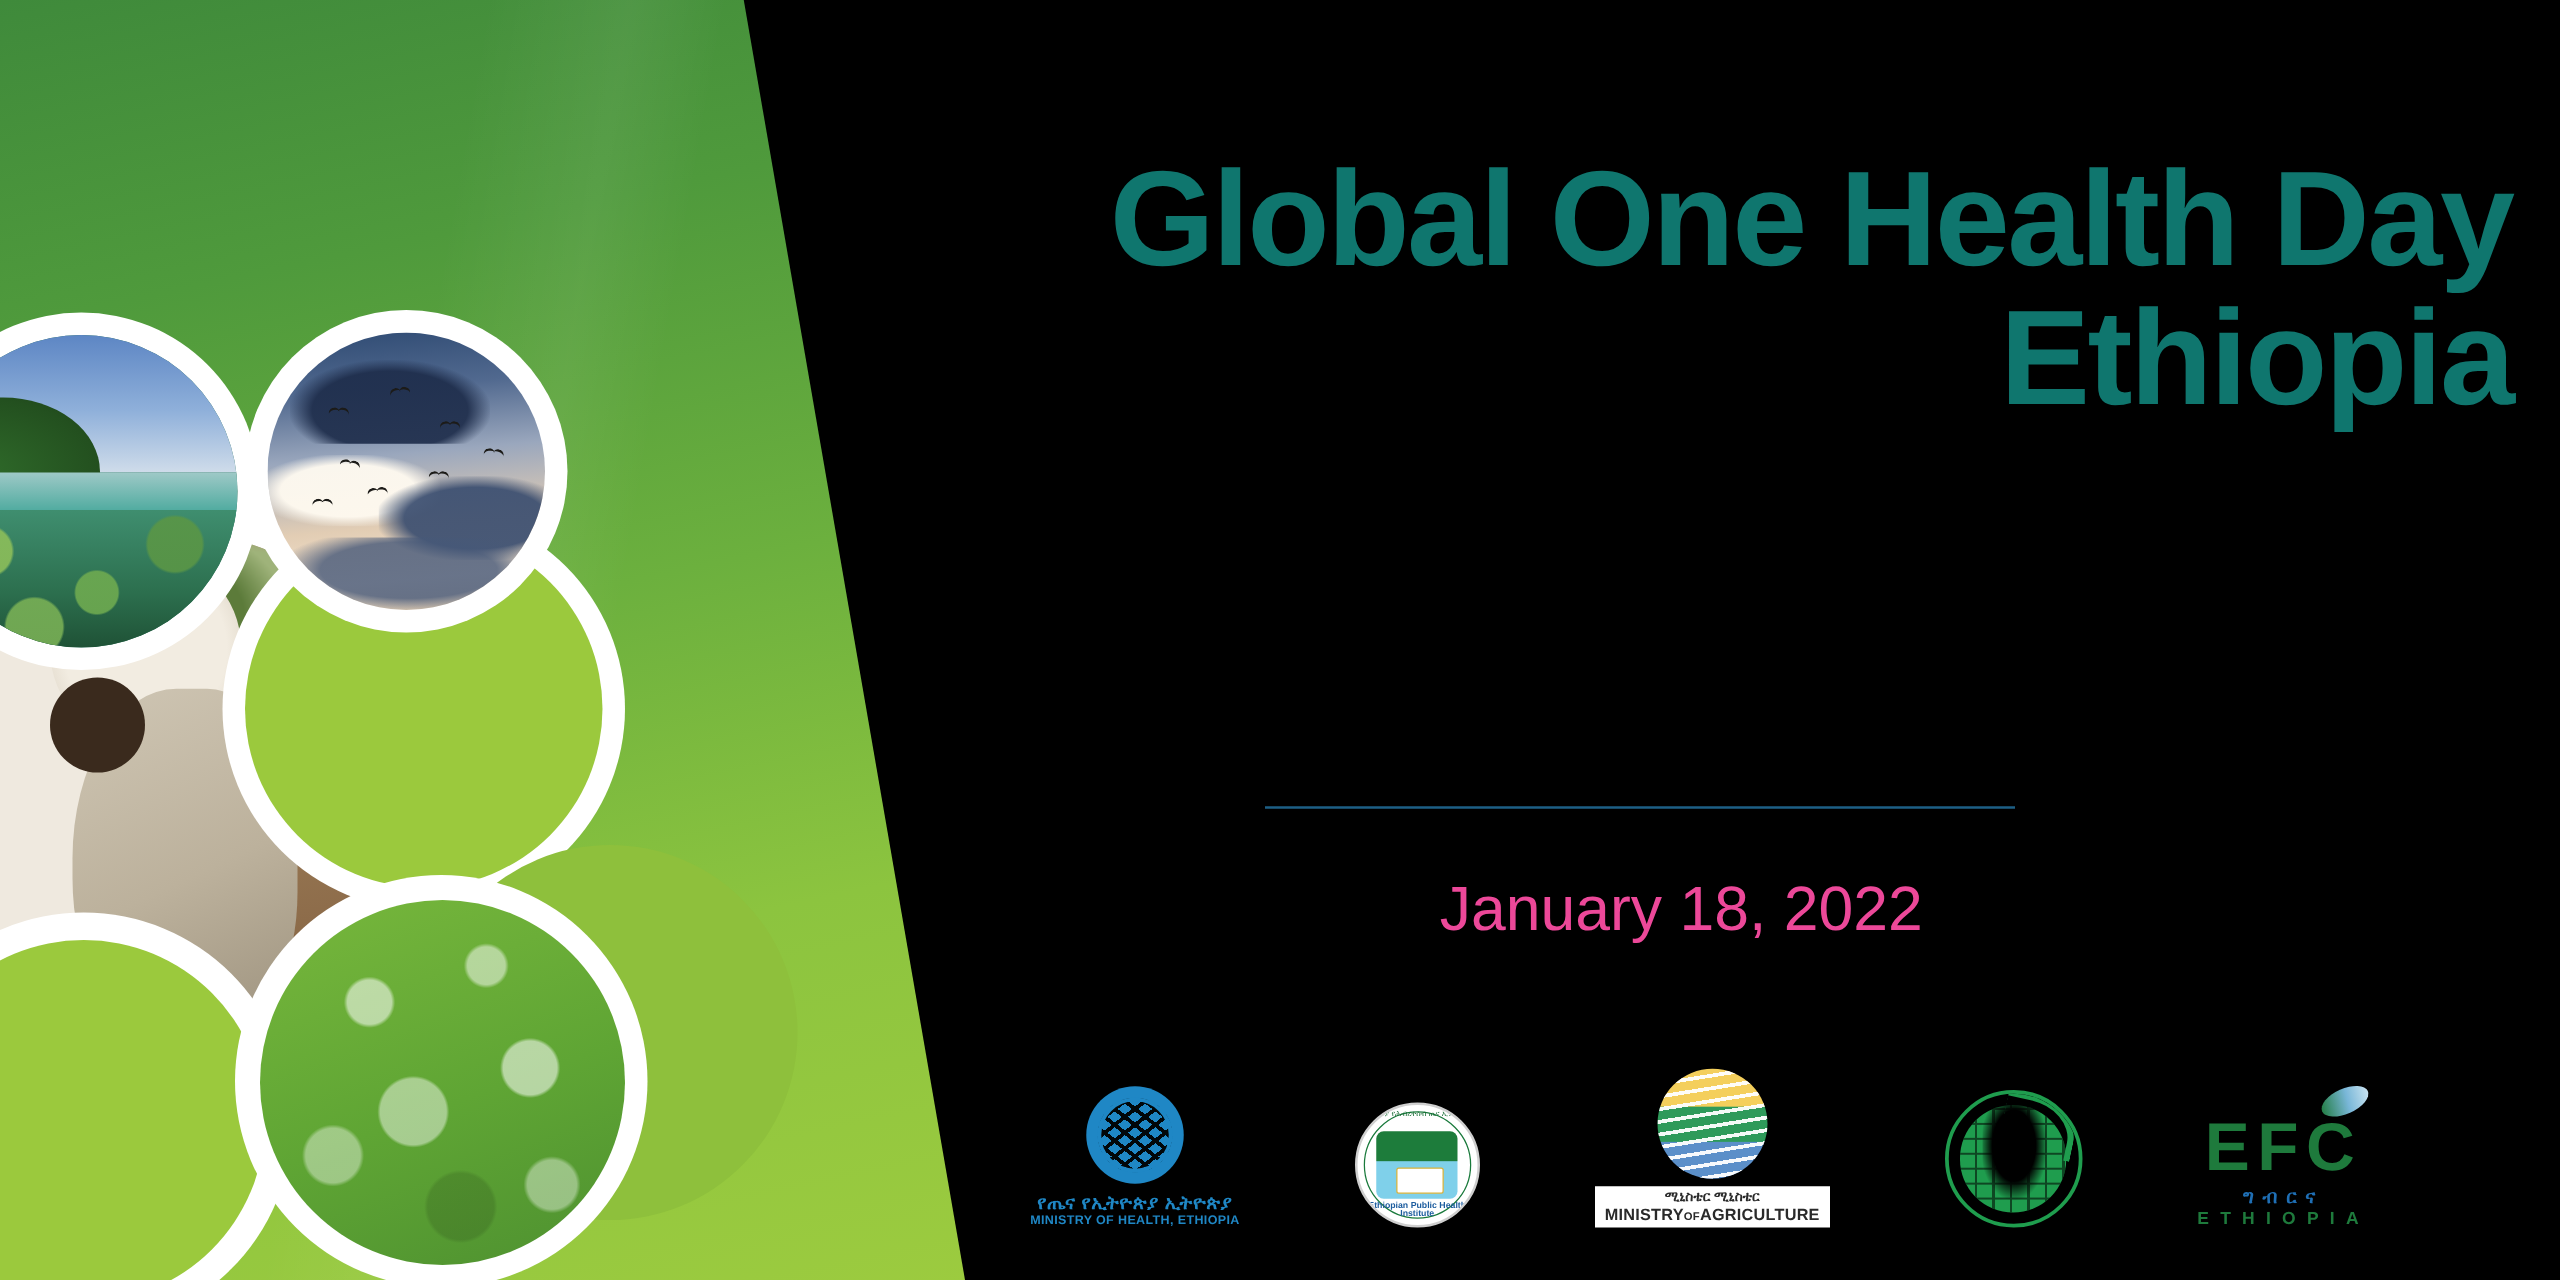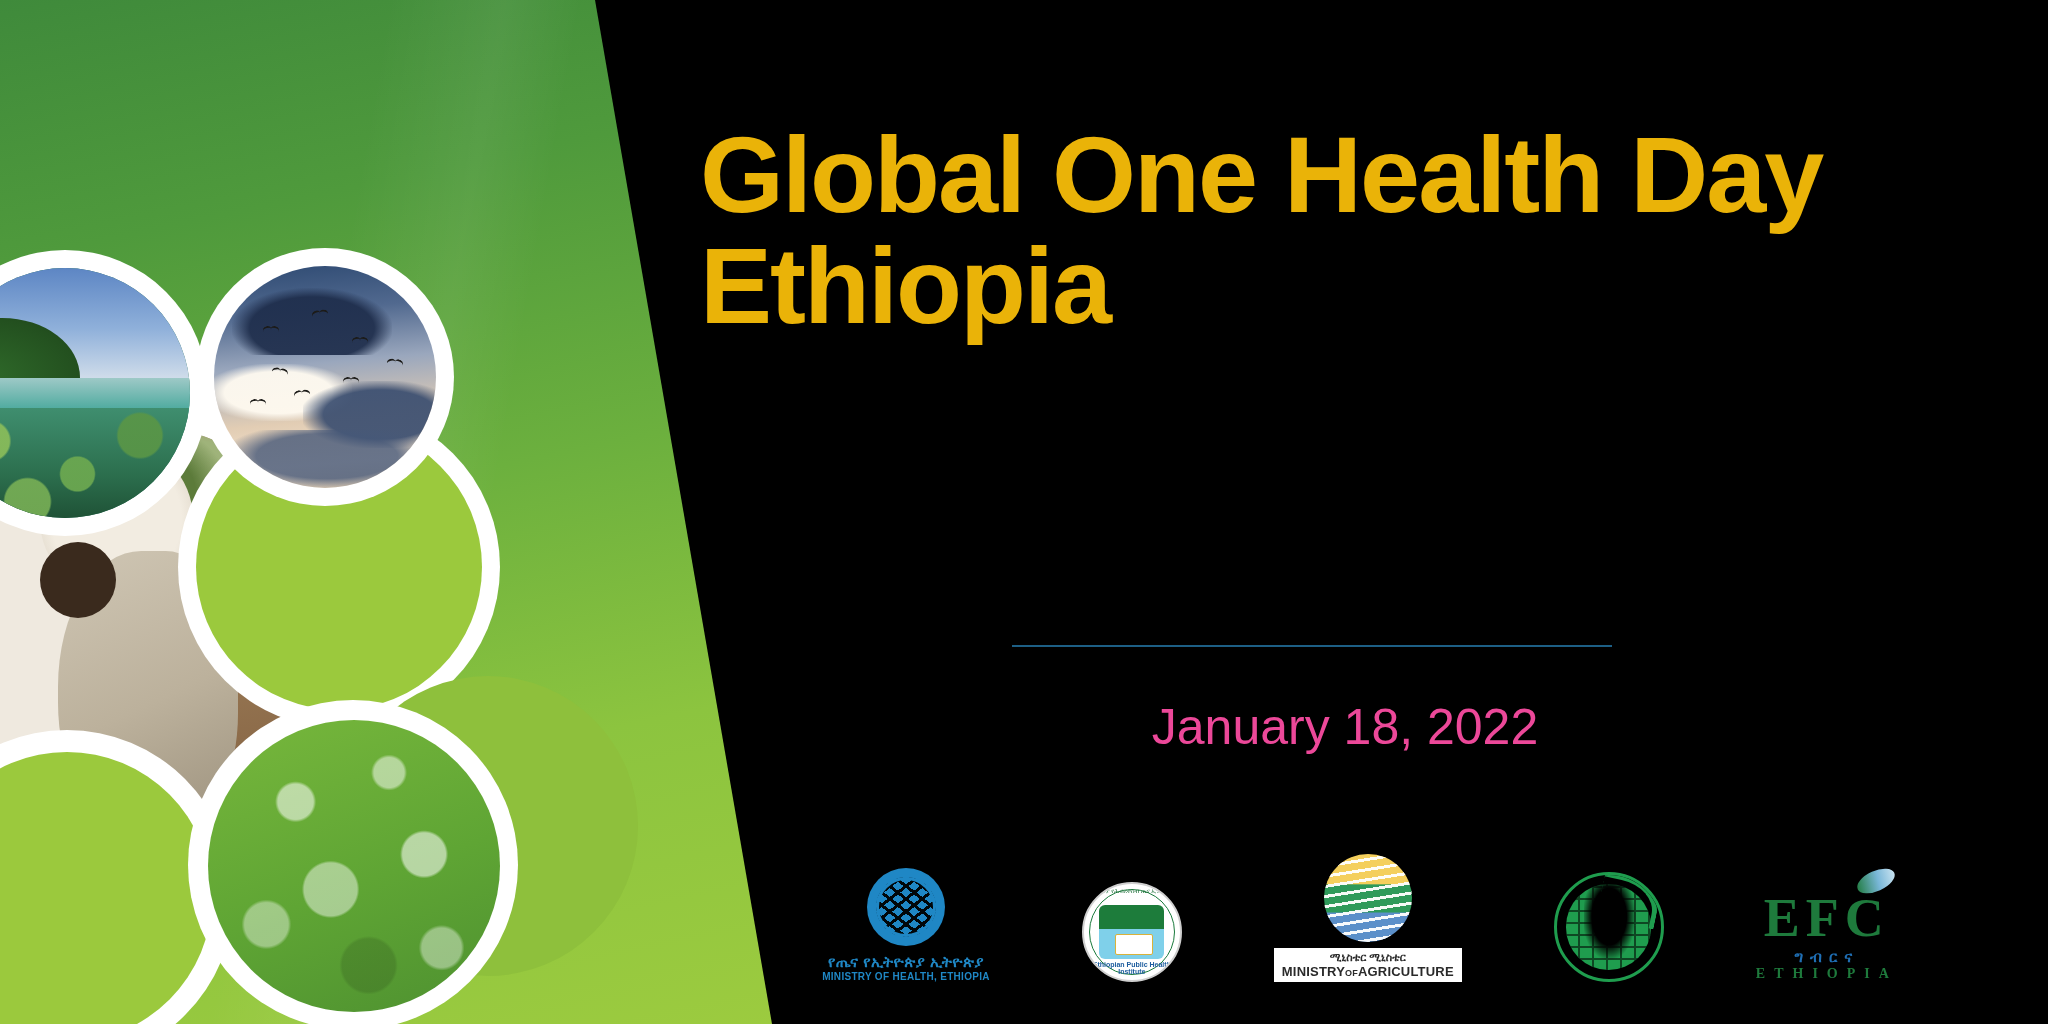--- a/index.html
+++ b/index.html
@@ -128,22 +128,22 @@
   
   #circ-lime-a{left:196px;top:424px;width:286px;height:286px;background:#9bc93d;}
   #ring-lime-a{left:178px;top:406px;width:322px;height:322px;}
   #circ-lime-b{left:-78px;top:752px;width:290px;height:290px;background:#9bc93d;}
   #ring-lime-b{left:-100px;top:730px;width:334px;height:334px;}
   #circ-lime-c{left:338px;top:676px;width:300px;height:300px;background:#8ec03c;}
 
   
   #content{position:absolute;left:700px;top:0;width:1348px;height:1024px;}
   #title{
-    position:absolute;left:0;top:48px;width:1310px;text-align:left;
-    color:#eab308;font-weight:bold;font-size:108px;line-height:1.02;letter-spacing:-2px;
+    position:absolute;left:0;top:48px;width:1310px;text-align:right;
+    color:#0f766e;font-weight:bold;font-size:108px;line-height:1.02;letter-spacing:-2px;
   }
   #title .l2{display:block;}
   #subtitle{
     position:absolute;left:0;top:410px;width:1290px;text-align:center;
     color:#1d5f85;font-weight:normal;font-size:62px;line-height:1.18;
   }
   #subtitle .l2{display:block;}
   #divider{
     position:absolute;left:312px;top:645px;width:600px;height:2px;background:#1d5f85;
   }
@@ -206,21 +206,21 @@
        repeating-linear-gradient(0deg,rgba(0,0,0,0) 0 10px,#000 10px 12px),
        repeating-linear-gradient(90deg,rgba(0,0,0,0) 0 12px,#000 12px 14px);
      opacity:.55;}
   .ewca-mark .animal{position:absolute;left:26%;top:8%;width:54%;height:80%;
      background:radial-gradient(ellipse at 45% 40%,#000 0 40%,rgba(0,0,0,0) 62%);}
   .ewca-mark .horn{position:absolute;right:2%;top:2%;width:52%;height:40%;
      border-top:5px solid #1f9d4e;border-right:5px solid #1f9d4e;border-radius:0 70% 0 0;
      transform:rotate(12deg);}
 
   
-  .efccc{display:flex;flex-direction:column;font-family:Liberation Serif, serif;}
+  .efccc{display:flex;flex-direction:column;}
   .efccc-letters{position:relative;color:#1e7a3c;font-size:54px;font-weight:bold;
      letter-spacing:6px;line-height:1;}
   .efccc-leaf{position:absolute;right:-6px;top:-20px;width:40px;height:20px;border-radius:50%;
      background:linear-gradient(100deg,#1e7a3c 0%,#79b7d8 55%,#cfe6f2 100%);transform:rotate(-24deg);}
   .efccc-am{color:#1f6fb5;font-size:15px;letter-spacing:7px;margin-top:4px;font-weight:bold;}
   .efccc-en{color:#1e7a3c;font-size:14px;letter-spacing:9px;font-weight:bold;}
 </style>
 </head>
 <body>
 

